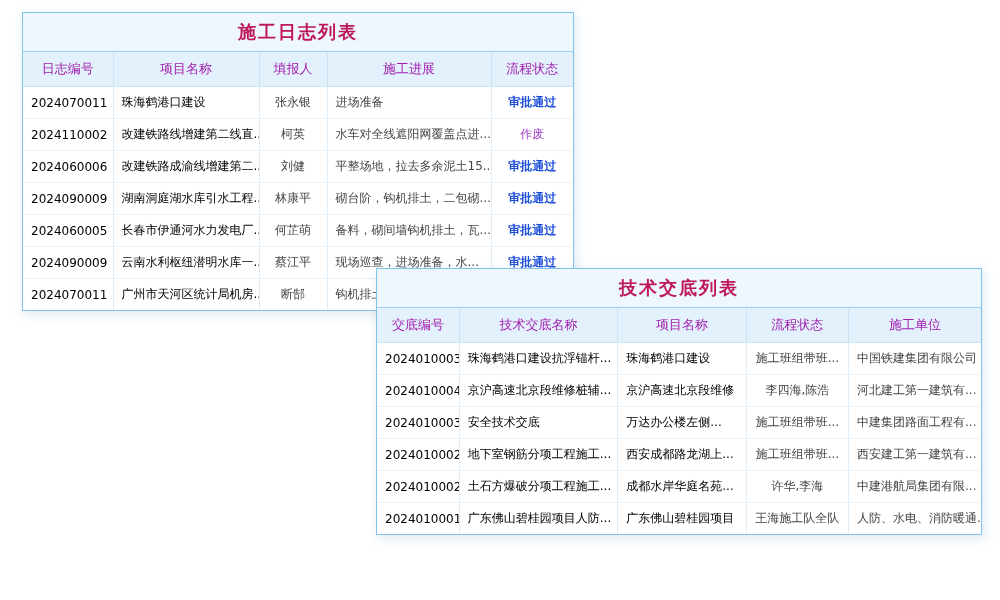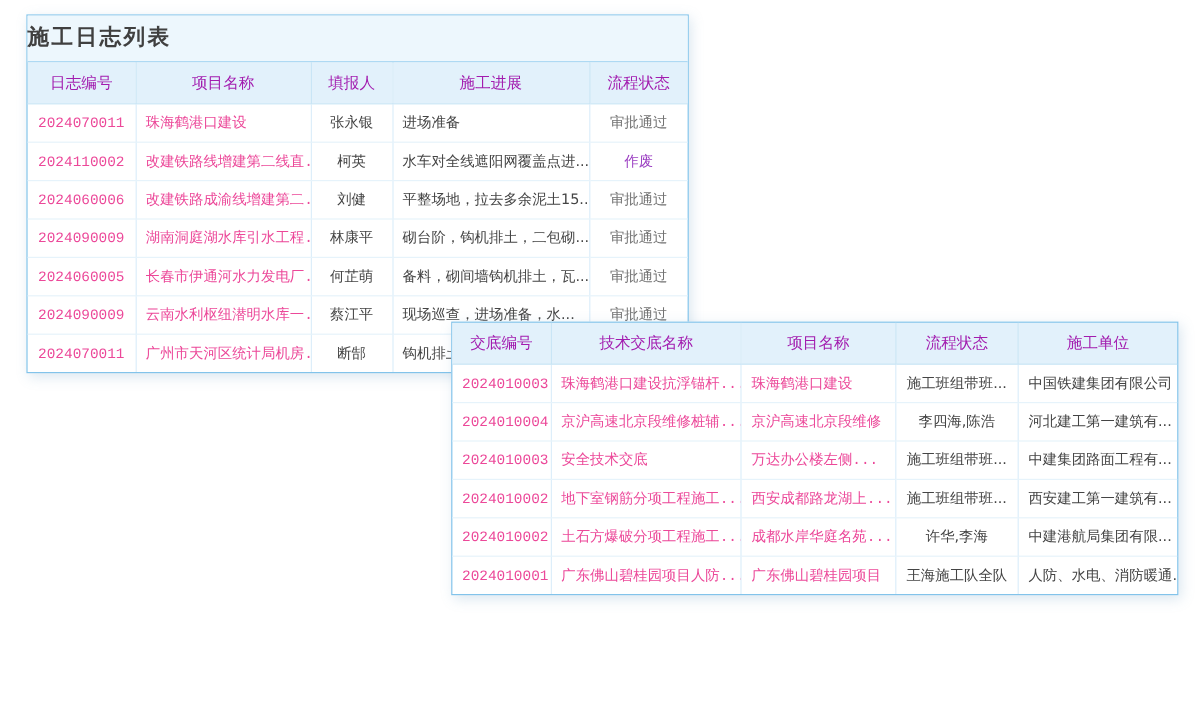--- a/index.html
+++ b/index.html
@@ -13,24 +13,24 @@
   .panel {
     position: absolute;
     background: #ffffff;
     border: 1px solid #82c3ea;
     box-shadow: 2px 3px 10px rgba(110, 160, 195, 0.25);
   }
   #log-panel { left: 22px; top: 12px; width: 550px; z-index: 1; }
   #disclosure-panel { left: 376px; top: 268px; width: 604px; z-index: 2; }
   .panel-title {
     height: 38px; line-height: 38px;
-    text-align: left;
+    text-align: center;
     background: #edf7fd;
     border-bottom: 1px solid #9ed1f0;
-    font-size: 18px; font-weight: bold; color: #404040;
+    font-size: 18px; font-weight: bold; color: #be185d;
     letter-spacing: 2px;
   }
   table { width: 100%; border-collapse: collapse; table-layout: fixed; }
   th {
     background: #e2f1fb;
     color: #a21caf;
     font-weight: normal;
     font-size: 13px;
     height: 34px;
     padding: 0 6px;
@@ -45,22 +45,22 @@
     height: 31px;
     padding: 0 8px;
     border-right: 1px solid #ddeefa;
     border-bottom: 1px solid #e6f3fb;
     white-space: nowrap; overflow: hidden;
     text-align: center;
   }
   th:last-child, td:last-child { border-right: none; }
   tbody tr:last-child td { border-bottom: none; }
   td.left { text-align: left; }
-  .link { color: #ec4899; cursor: pointer; font-family: Liberation Mono, monospace; }
-  .approved { color: #737373; }
+  .link { color: #000000; cursor: pointer; }
+  .approved { color: #1d4ed8; font-weight: bold; }
   .void { color: #9b3ec2; text-align: center; }
 </style>
 </head>
 <body>
 
 <div class="panel" id="log-panel">
   <div class="panel-title">施工日志列表</div>
   <table>
     <colgroup>
       <col style="width:90px">
@@ -126,20 +126,21 @@
         <td class="link left">广州市天河区统计局机房...</td>
         <td>断郜</td>
         <td class="left">钩机排土</td>
         <td></td>
       </tr>
     </tbody>
   </table>
 </div>
 
 <div class="panel" id="disclosure-panel">
+  <div class="panel-title">技术交底列表</div>
   <table>
     <colgroup>
       <col style="width:82px">
         <col style="width:158px">
         <col style="width:128px">
         <col style="width:102px">
         <col style="width:132px">
     </colgroup>
     <thead>
       <tr>

